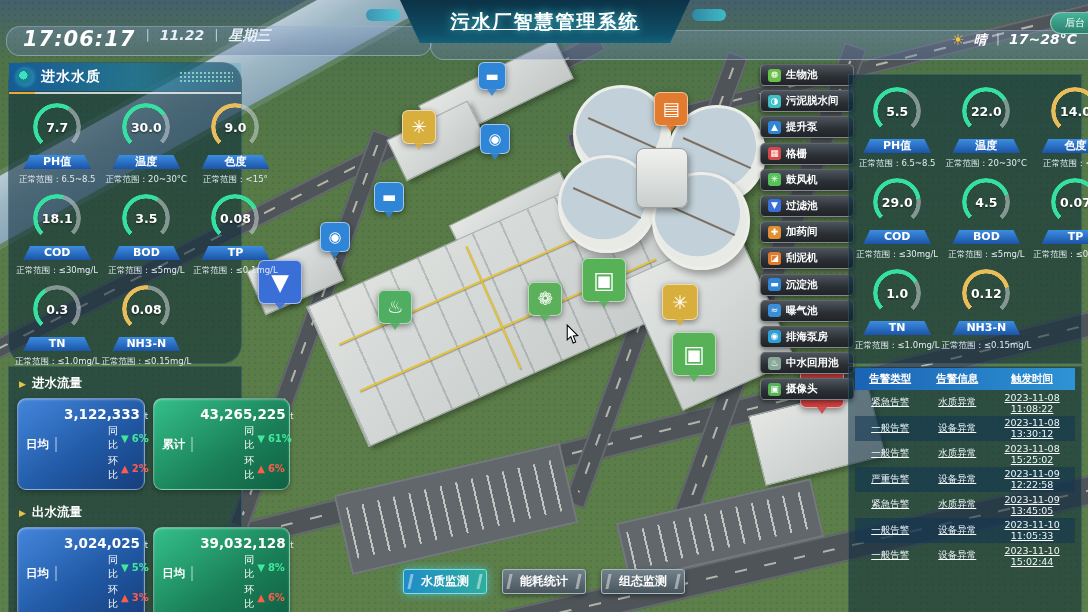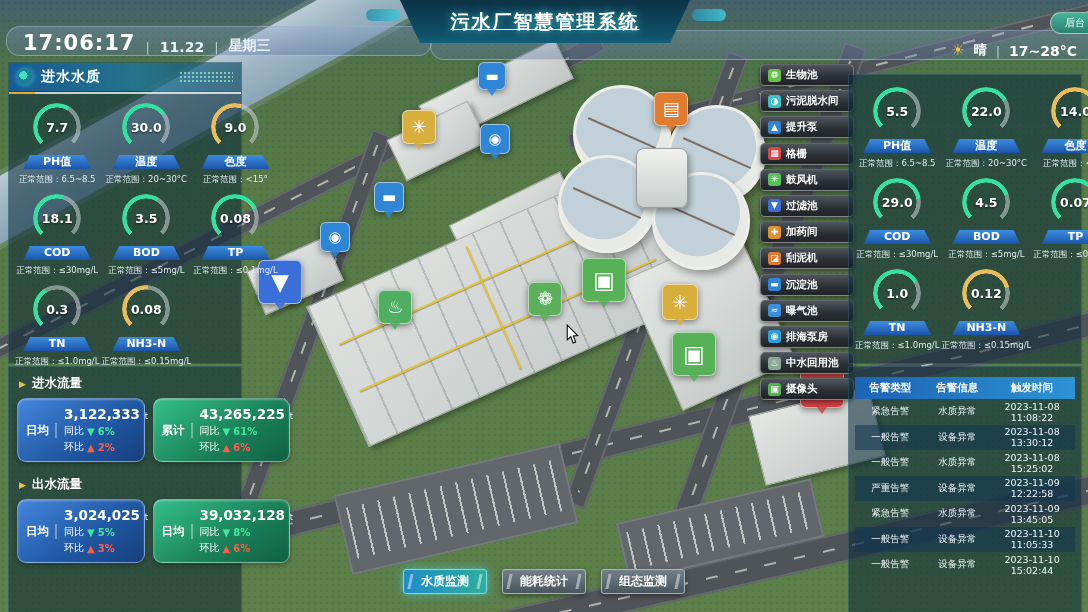--- a/index.html
+++ b/index.html
@@ -38,21 +38,21 @@
   
   .titlebar{position:absolute;left:400px;top:0;width:290px;height:43px;z-index:40;
         background:linear-gradient(180deg,#0c3246 0%,#0f5068 80%,#14607a 100%);
         clip-path:polygon(0 0,100% 0,calc(100% - 20px) 100%,20px 100%);
         display:grid;place-items:center;text-decoration:underline;}
   .titlebar .t{font-size:19px;font-weight:bold;letter-spacing:2px;text-shadow:0 0 8px rgba(80,220,230,0.8);}
   .wing{position:absolute;top:9px;width:34px;height:12px;border-radius:7px;background:linear-gradient(90deg,#2c8fae,#3fc9d8);opacity:.85;z-index:41;}
   .wing.l{left:366px;} .wing.r{left:692px;}
   .subbar{position:absolute;height:28px;border-radius:14px;z-index:38;
         background:linear-gradient(180deg,rgba(140,165,205,0.30),rgba(90,115,160,0.38));
-        border:1px solid rgba(190,210,235,0.40);display:flex;align-items:flex-end;}
+        border:1px solid rgba(190,210,235,0.40);display:flex;align-items:flex-start;font-style:italic;}
   .clockbar{left:6px;top:26px;width:392px;padding:0 16px;gap:10px;}
   .weatherbar{left:430px;top:30px;width:612px;justify-content:flex-end;padding:0 34px;gap:9px;}
   .time{font-size:21px;font-weight:bold;letter-spacing:1px;}
   .sep{color:rgba(220,235,250,0.7);font-size:13px;}
   .date,.weekday{font-size:14px;font-weight:bold;color:#e8f1fa;}
   .sun{color:#f6c93c;font-size:15px;}
   .weather-txt{font-size:13px;font-weight:bold;}
   .temp{font-size:14px;font-weight:bold;}
   .backend{position:absolute;right:-12px;top:12px;z-index:45;padding:3px 14px;border-radius:12px;font-size:10px;
         background:linear-gradient(180deg,#45b49a,#2c806e);border:1px solid rgba(255,255,255,0.45);}
@@ -85,25 +85,25 @@
   .flowlab .arr{color:#e8c34a;font-size:9px;}
   .cards{display:flex;gap:8px;padding:2px 8px 6px;}
   .fcard{flex:1;border-radius:9px;padding:7px 7px 7px 8px;display:flex;align-items:center;gap:7px;
         border:1px solid rgba(255,255,255,0.38);box-shadow:inset 0 1px 2px rgba(255,255,255,0.3),0 2px 5px rgba(0,0,0,0.3);}
   .fcard.blue{background:linear-gradient(145deg,#4486dc 0%,#215aa6 55%,#173e7c 100%);}
   .fcard.green{background:linear-gradient(145deg,#34c08a 0%,#1a7f58 60%,#106044 100%);}
   .ftag{font-size:11.5px;font-weight:bold;flex:0 0 auto;border-right:2px solid rgba(255,255,255,0.35);padding-right:6px;}
   .fbody{flex:1;min-width:0;}
   .fval{font-size:13.5px;font-weight:bold;white-space:nowrap;}
   .funit{font-size:8.5px;font-weight:normal;color:#dfe9f2;}
-  .frow{display:flex;align-items:center;gap:3px;font-size:10px;margin-top:2px;}
+  .frow{display:flex;align-items:center;gap:3px;font-size:10px;margin-top:2px;margin-left:44px;}
   .frow .up{color:#ff5d4a;} .frow .down{color:#42e89a;}
   .frow .pct-down{color:#42e89a;font-weight:bold;} .frow .pct-up{color:#ff5d4a;font-weight:bold;}
   
-  .atable{margin:10px 6px 0;}
+  .atable{margin:1px 6px 0;text-decoration:underline;}
   .ahead{display:grid;grid-template-columns:32% 29% 39%;height:22px;align-items:center;font-size:10.5px;font-weight:bold;
         background:linear-gradient(90deg,#1b63b4,#2e93d4);text-align:center;}
   .arow{display:grid;grid-template-columns:32% 29% 39%;height:25.5px;align-items:center;font-size:9.5px;text-align:center;color:#eef5fa;}
   .arow:nth-child(odd){background:rgba(16,52,82,0.55);}
   
   .faclist{position:absolute;left:760px;top:64px;width:94px;display:flex;flex-direction:column;gap:4.2px;z-index:25;}
   .fac{height:20px;display:flex;align-items:center;gap:5px;padding:0 7px;border-radius:5px;cursor:pointer;
         background:linear-gradient(180deg,#4d555d 0%,#2a2f34 60%,#202428 100%);
         border:1px solid rgba(255,255,255,0.30);box-shadow:0 2px 4px rgba(0,0,0,0.45);}
   .fchip{width:13px;height:13px;border-radius:3px;display:grid;place-items:center;font-size:9px;color:#fff;flex:0 0 auto;line-height:1;}
@@ -227,21 +227,21 @@
   <span class="temp">17~28°C</span>
 </div>
 
 <div class="wing l"></div>
 <div class="wing r"></div>
 <div class="titlebar">
   <div class="t">污水厂智慧管理系统</div>
 </div>
 <div class="backend">后台</div>
 
-<div class="panel" style="left:8px;top:62px;height:300px;">
+<div class="panel" style="left:8px;top:62px;height:300px;border-radius:20px;">
   <div class="phead">
     <span class="porb"></span>
     <span class="ptitle">进水水质</span>
     <span class="pdots"></span>
   </div>
   <div class="ggrid">
     <div class="gcell">
         <div class="gauge" style="--p: 0.62; --c: #35e0a1;">
           <div class="ring"></div>
           <div class="gval">7.7</div>

